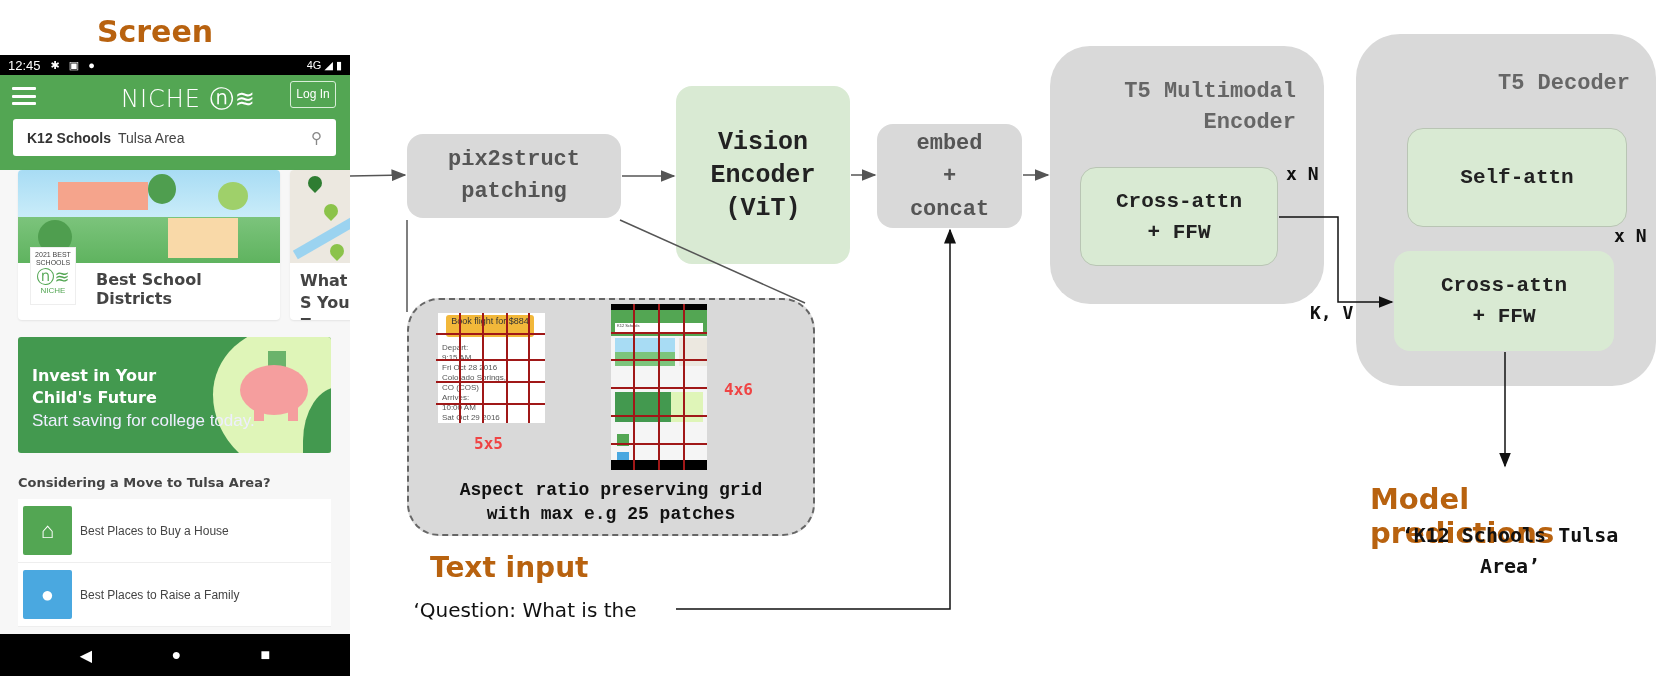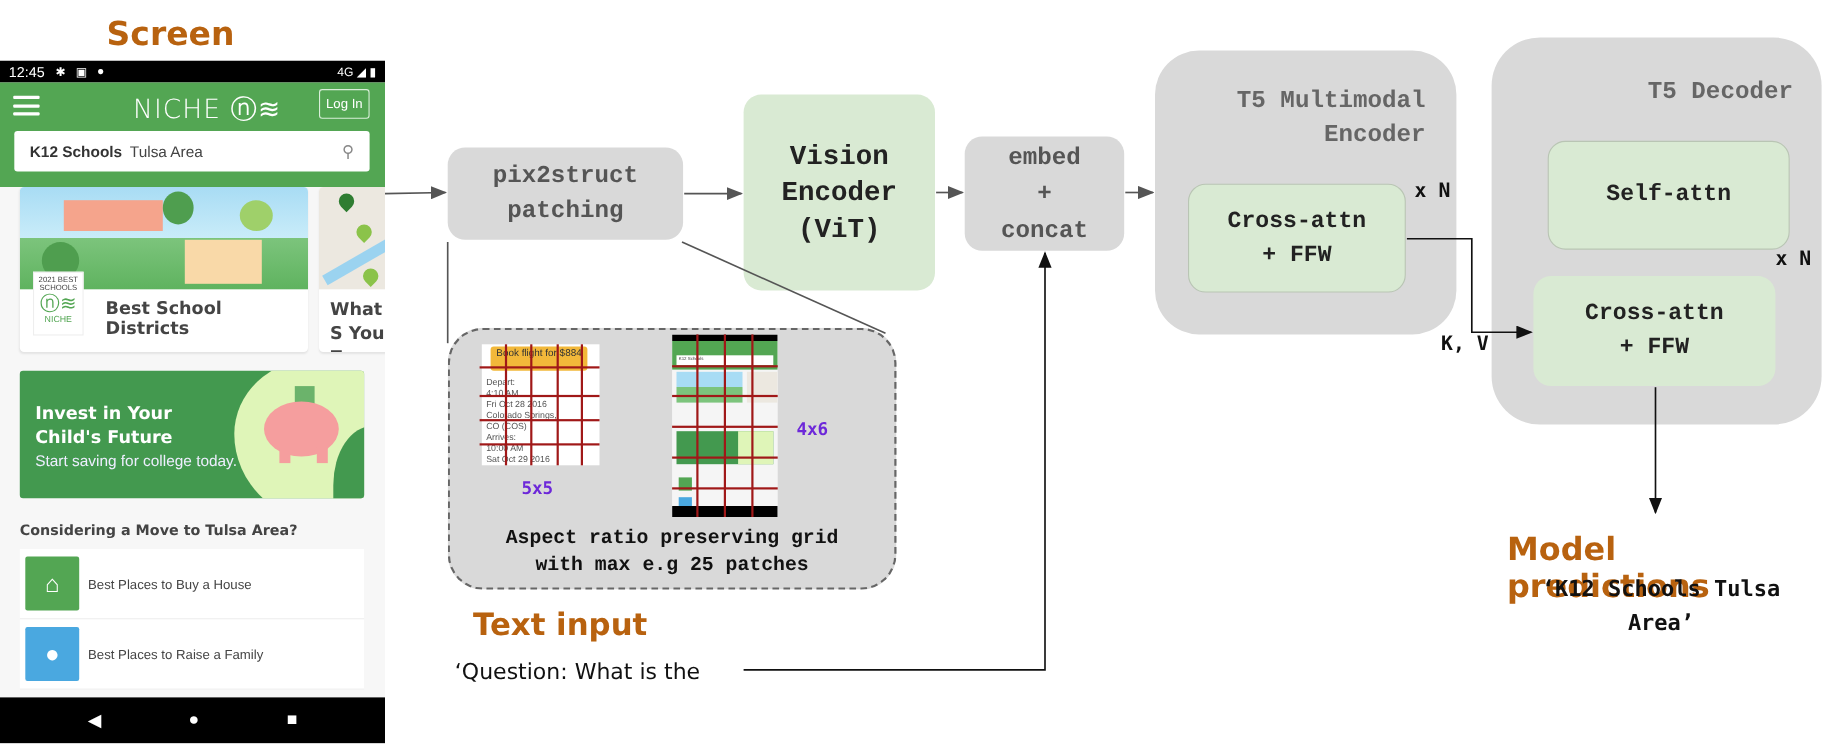--- a/index.html
+++ b/index.html
@@ -38,21 +38,21 @@
   .card2 { left: 290px; top: 115px; width: 80px; height: 150px; }
   .card2 .img { position: absolute; left: 0; top: 0; width: 80px; height: 93px; background: #ece8e0; }
   .card2 .river { position: absolute; left: 0; top: 60px; width: 80px; height: 10px; background: #9bd3f0; transform: rotate(-30deg); }
   .pin { position: absolute; width: 14px; height: 14px; border-radius: 50% 50% 50% 0; transform: rotate(-45deg); }
   .card2 .label { position: absolute; left: 10px; top: 100px; font-size: 16px; color: #444; font-weight: bold; line-height: 22px; font-family: "DejaVu Sans", sans-serif; }
 
   .promo { position: absolute; left: 18px; top: 282px; width: 313px; height: 116px; background: #43994f; border-radius: 3px; overflow: hidden; }
   .promo .blob { position: absolute; left: 195px; top: -10px; width: 160px; height: 150px; background: #dff5b8; border-radius: 45% 0 0 55%; }
   .promo .blob2 { position: absolute; left: 285px; top: 50px; width: 60px; height: 90px; background: #43994f; border-radius: 60% 0 0 0; }
   .promo .title { position: absolute; left: 14px; top: 28px; color: #fff; font-size: 16px; font-weight: bold; line-height: 22px; width: 180px; font-family: "DejaVu Sans", sans-serif; }
-  .promo .sub { position: absolute; left: 14px; top: 74px; color: #eef; font-size: 14px; }
+  .promo .sub { position: absolute; left: 14px; top: 74px; color: #eef; font-size: 17px; }
   .pig { position: absolute; left: 222px; top: 28px; width: 68px; height: 50px; background: #f59e9e; border-radius: 50%; }
   .pig-leg { position: absolute; width: 10px; height: 14px; background: #f59e9e; top: 70px; }
   .pig-money { position: absolute; left: 250px; top: 14px; width: 18px; height: 18px; background: #6bb36b; }
 
   .sec-title { position: absolute; left: 18px; top: 420px; font-size: 13px; color: #444; font-weight: bold; font-family: "DejaVu Sans", sans-serif; }
   .list { position: absolute; left: 18px; top: 444px; width: 313px; background: #fff; }
   .list-item { height: 64px; display: flex; align-items: center; border-bottom: 1px solid #eee; padding-left: 5px; }
   .list-item .ico { width: 49px; height: 49px; border-radius: 2px; display: flex; align-items: center; justify-content: center; color: #fff; font-size: 22px; margin-right: 8px; }
   .list-item .txt { font-size: 12px; color: #444; }
 
@@ -86,21 +86,21 @@
   .thumbB .hdr { position: absolute; left: 0; top: 6px; width: 96px; height: 26px; background: #53a653; }
   .thumbB .sb { position: absolute; left: 4px; top: 19px; width: 88px; height: 9px; background: #fff; font-size: 4px; color: #333; padding-left: 2px; }
   .thumbB .c1 { position: absolute; left: 4px; top: 34px; width: 60px; height: 28px; background: linear-gradient(#a8dcf4 50%, #7cc47c 50%); }
   .thumbB .c1b { position: absolute; left: 68px; top: 34px; width: 28px; height: 28px; background: #ece8e0; }
   .thumbB .promo-s { position: absolute; left: 4px; top: 88px; width: 88px; height: 30px; background: #43994f; }
   .thumbB .promo-s2 { position: absolute; left: 60px; top: 88px; width: 32px; height: 30px; background: #dff5b8; }
   .thumbB .li1 { position: absolute; left: 6px; top: 130px; width: 12px; height: 12px; background: #53a653; }
   .thumbB .li2 { position: absolute; left: 6px; top: 148px; width: 12px; height: 10px; background: #4aa8e0; }
   .thumbB .nav { position: absolute; left: 0; top: 156px; width: 96px; height: 10px; background: #000; }
   .gl { position: absolute; background: #a01818; }
-  .plabel { position: absolute; font-family: "DejaVu Sans Mono", monospace; font-weight: bold; font-size: 16px; color: #6d28d9; }
+  .plabel { position: absolute; font-family: "DejaVu Sans Mono", monospace; font-weight: bold; font-size: 16px; color: #ef4444; }
   .grid-caption { position: absolute; left: 407px; top: 478px; width: 408px; text-align: center; font-size: 18px; line-height: 24px; color: #111; }
 
   #text-input-title { left: 430px; top: 551px; font-size: 28px; }
   #question { left: 380px; top: 593px; width: 290px; text-align: center; font-family: "DejaVu Sans", sans-serif; font-size: 20px; line-height: 34px; color: #111; }
   #pred-title { left: 1370px; top: 482px; font-size: 29px; }
   #pred-text { left: 1370px; top: 520px; width: 280px; text-align: center; font-family: "DejaVu Sans Mono", monospace; font-weight: bold; font-size: 20px; line-height: 31px; color: #111; }
 
   svg#wires { position: absolute; left: 0; top: 0; }
 </style>
 </head>
@@ -237,21 +237,21 @@
     <div>+ FFW</div>
   </div>
 </div>
 <div class="xn" style="left:1614px;top:225px;">x N</div>
 <div class="kv" style="left:1310px;top:302px;">K, V</div>
 
 <div class="thumbA">
   <div class="btn">Book flight for $884</div>
   <div class="lines">
     <div>Depart:</div>
-    <div>4:10 AM</div>
+    <div>9:15 AM</div>
     <div>Fri Oct 28 2016</div>
     <div>Colorado Springs,</div>
     <div>CO (COS)</div>
     <div>Arrives:</div>
     <div>10:00 AM</div>
     <div>Sat Oct 29 2016</div>
   </div>
 </div>
 <div class="thumbB">
   <div class="bar"></div>

